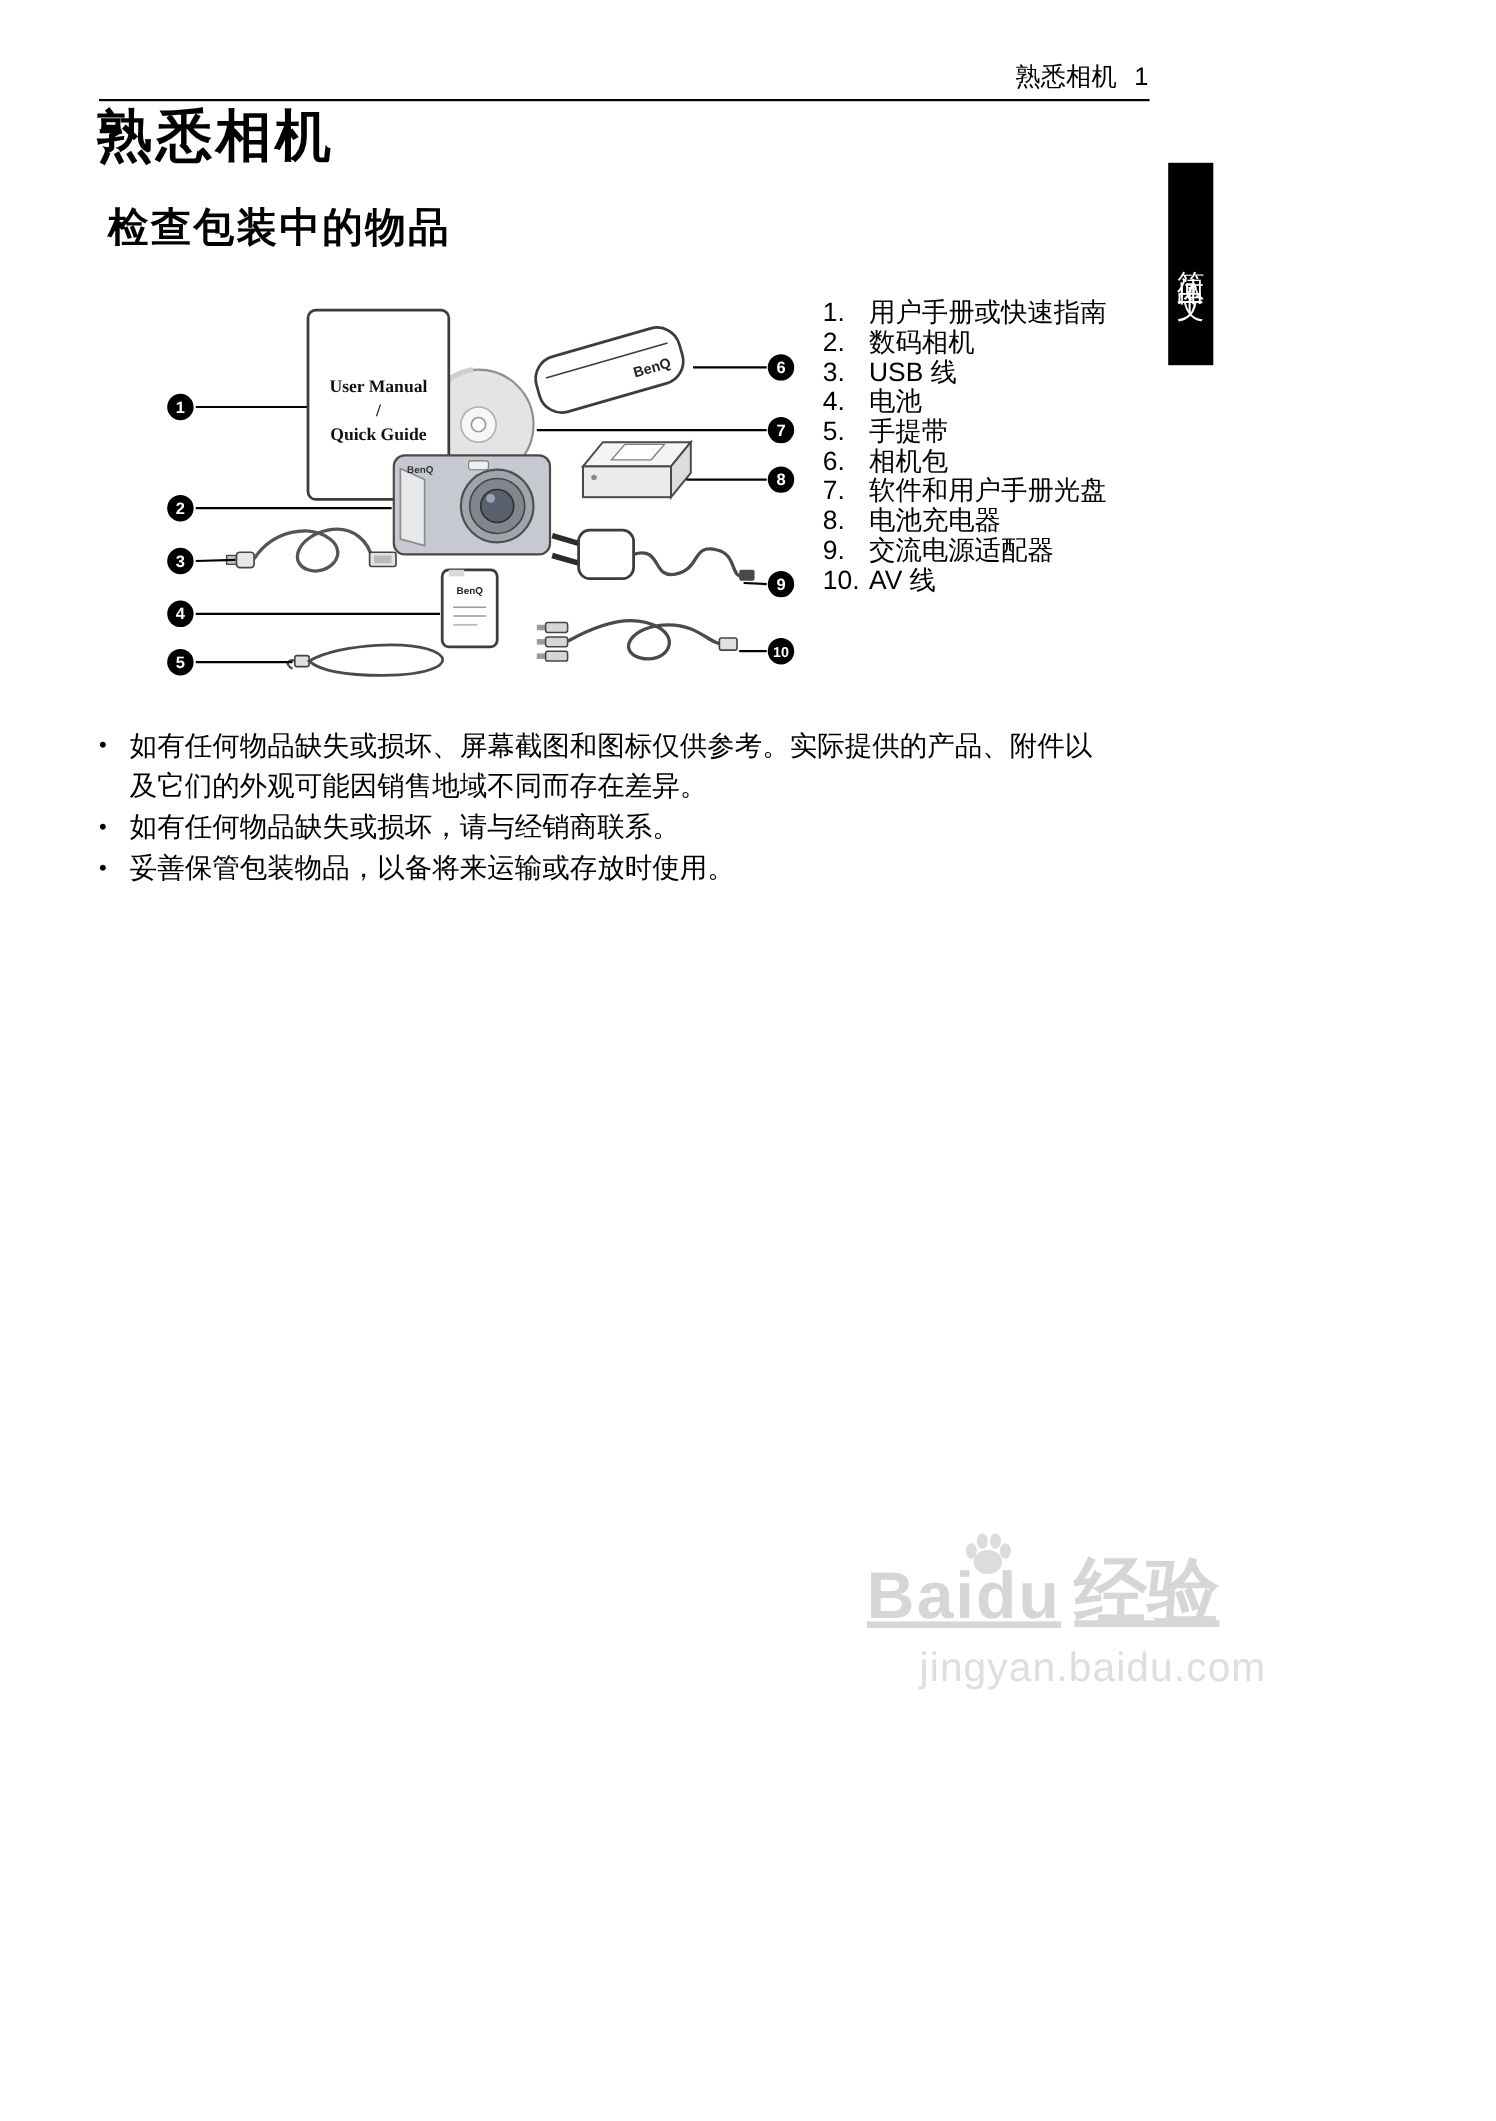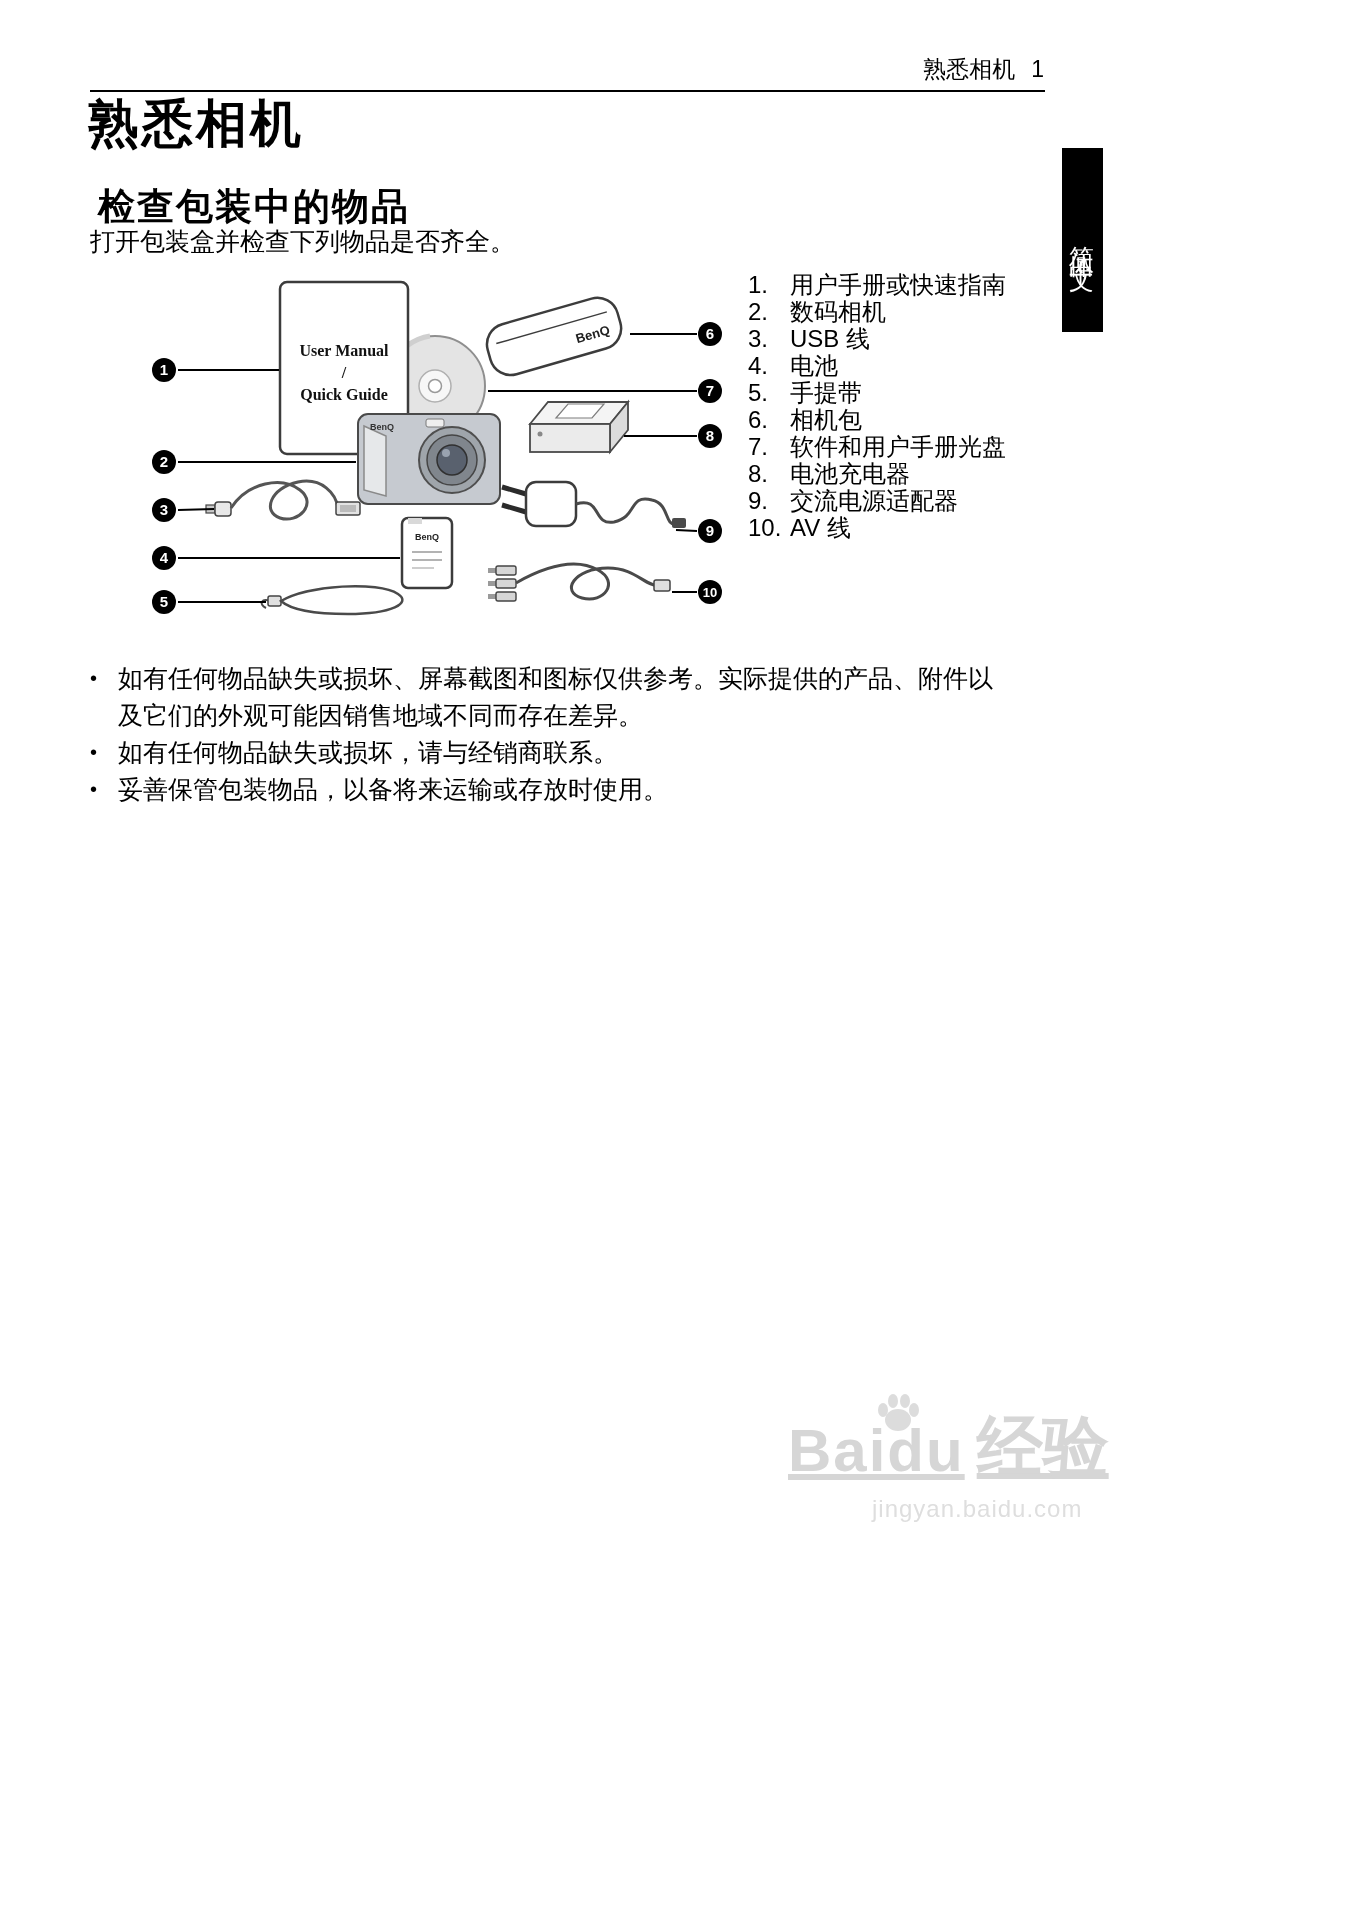--- a/index.html
+++ b/index.html
@@ -24,36 +24,35 @@
   .side-tab{
     position:absolute;left:1062px;top:148px;width:41px;height:184px;background:#000;color:#fff;
     display:flex;align-items:center;justify-content:center;
     writing-mode:vertical-rl;font-size:25px;letter-spacing:7px;
   }
   .watermark{position:absolute;left:788px;top:1412px;color:#d6d6d6;}
   .paw{position:absolute;left:86px;top:-20px;}
   .wm-row{display:flex;align-items:flex-end;gap:12px;font-weight:bold;text-decoration:underline;}
   .wm-brand{font-size:60px;letter-spacing:2px;line-height:1;}
   .wm-cn{font-size:66px;line-height:1.05;}
-  .wm-url{margin-top:14px;margin-left:84px;font-size:24px;color:#dedede;letter-spacing:1px;}
+  .wm-url{margin-top:14px;margin-left:48px;font-size:37px;color:#dedede;letter-spacing:1px;}
 </style>
 </head>
 <body>
 
 <div class="page">
 
   <div class="running-head">
     <span>熟悉相机</span>
     <span>1</span>
   </div>
   <div class="header-rule"></div>
 
   <h1 class="page-title" style="margin:0;">熟悉相机</h1>
   <h2 class="section-heading" style="margin:10px;">检查包装中的物品</h2>
-  <div class="intro">打开包装盒并检查下列物品是否齐全。</div>
 
   <svg class="diagram" width="620" height="380" viewBox="0 0 620 380">
 
     <g>
       <circle cx="305" cy="118" r="50" fill="#e4e4e4" stroke="#8f8f8f" stroke-width="2"></circle>
       <path d="M263,95 A50,50 0 0,1 300,68" stroke="#cfcfcf" stroke-width="5" fill="none"></path>
       <circle cx="305" cy="118" r="16" fill="#f7f7f7" stroke="#b0b0b0" stroke-width="1.5"></circle>
       <circle cx="305" cy="118" r="6.5" fill="#ffffff" stroke="#9a9a9a" stroke-width="1.5"></circle>
     </g>
 

